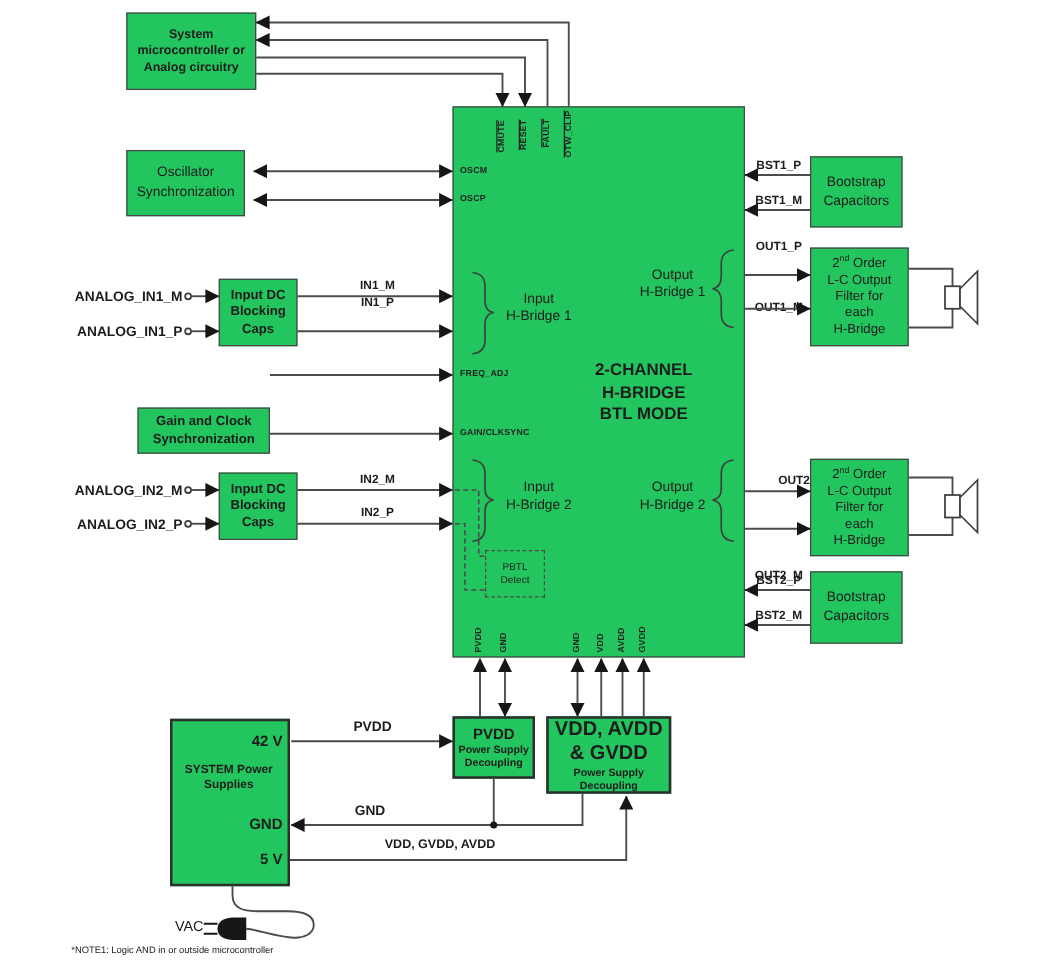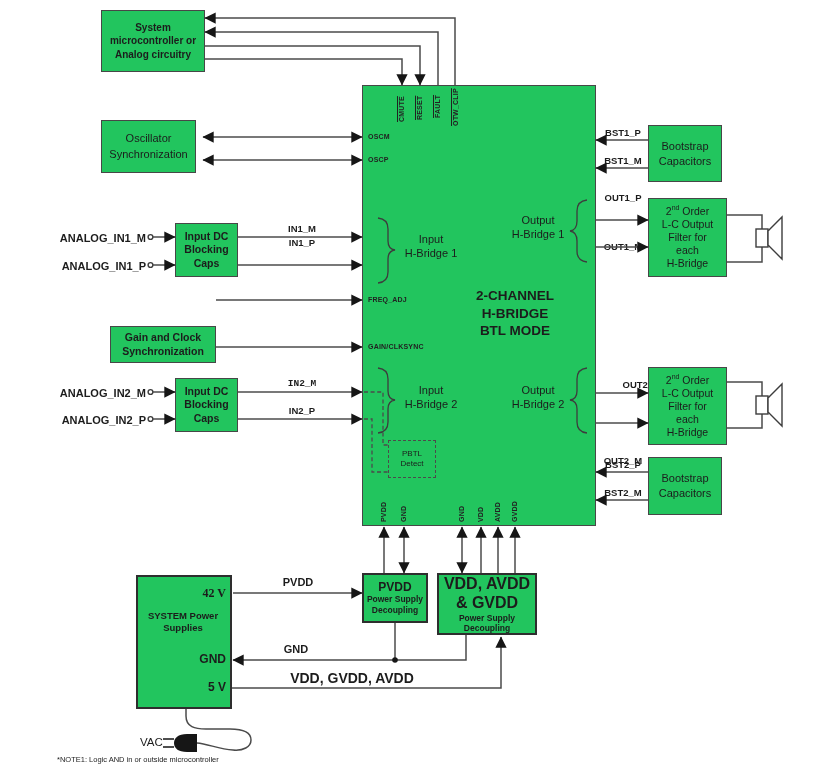--- a/index.html
+++ b/index.html
@@ -97,21 +97,21 @@
   <span class="vpin" style="left:494px;top:522px;">AVDD</span>
   <span class="vpin" style="left:511px;top:522px;">GVDD</span>
 
   <div class="ain" style="left:58px;top:232px;width:88px;">ANALOG_IN1_M</div>
   <div class="ain" style="left:58px;top:260px;width:88px;">ANALOG_IN1_P</div>
   <div class="ain" style="left:58px;top:387px;width:88px;">ANALOG_IN2_M</div>
   <div class="ain" style="left:58px;top:414px;width:88px;">ANALOG_IN2_P</div>
 
   <div class="sig" style="left:272px;top:223px;width:60px;">IN1_M</div>
   <div class="sig" style="left:272px;top:237px;width:60px;">IN1_P</div>
-  <div class="sig" style="left:272px;top:378px;width:60px;font-family:Liberation Mono, monospace;">IN2_M</div>
+  <div class="sig" style="left:272px;top:378px;width:60px;">IN2_M</div>
   <div class="sig" style="left:272px;top:405px;width:60px;">IN2_P</div>
   <div class="sig" style="left:601px;top:192px;width:44px;">OUT1_P</div>
   <div class="sig" style="left:601px;top:241px;width:44px;">OUT1_M</div>
   <div class="sig" style="left:619px;top:379px;width:44px;">OUT2_P</div>
   <div class="sig" style="left:601px;top:409px;width:44px;margin-top:46px;">OUT2_M</div>
   <div class="sig" style="left:601px;top:127px;width:44px;">BST1_P</div>
   <div class="sig" style="left:601px;top:155px;width:44px;">BST1_M</div>
   <div class="sig" style="left:601px;top:459px;width:44px;">BST2_P</div>
   <div class="sig" style="left:601px;top:487px;width:44px;">BST2_M</div>
 
@@ -150,27 +150,27 @@
   <div class="box" style="left:437px;top:573px;width:100px;height:62px;border-width:2px;border-color:#2e2e2e;flex-direction:column;">
     <div class="b700" style="font-size:16px;line-height:1.2;white-space:pre-line;">VDD, AVDD
 &amp; GVDD</div>
     <div class="b700" style="font-size:8.5px;line-height:1.25;">Power Supply
 Decoupling</div>
   </div>
 
   <div class="box" style="left:136px;top:575px;width:96px;height:134px;border-width:2px;border-color:#2e2e2e;"></div>
   <div class="lbl ctr b700" style="left:140px;top:610px;width:86px;font-size:9.5px;">SYSTEM Power
 Supplies</div>
-  <div class="lbl rgt b700" style="left:140px;top:586px;width:86px;font-size:12px;font-family:Liberation Serif, serif;">42 V</div>
+  <div class="lbl rgt b700" style="left:140px;top:586px;width:86px;font-size:12px;">42 V</div>
   <div class="lbl rgt b700" style="left:140px;top:652px;width:86px;font-size:12px;">GND</div>
   <div class="lbl rgt b700" style="left:140px;top:680px;width:86px;font-size:12px;">5 V</div>
 
   <div class="lbl ctr b700" style="left:266px;top:576px;width:64px;font-size:11px;">PVDD</div>
   <div class="lbl ctr b700" style="left:264px;top:643px;width:64px;font-size:11px;">GND</div>
-  <div class="lbl ctr b700" style="left:288px;top:670px;width:128px;font-size:14px;">VDD, GVDD, AVDD</div>
+  <div class="lbl ctr b700" style="left:288px;top:670px;width:128px;font-size:10px;">VDD, GVDD, AVDD</div>
 
   <div class="lbl" style="left:140px;top:735px;font-size:11.5px;">VAC</div>
 
   <div class="lbl" style="left:57px;top:755px;font-size:7.5px;">*NOTE1: Logic AND in or outside microcontroller</div>
 
   <svg class="overlay" width="830" height="774" viewBox="0 0 830 774">
     <defs>
       <marker id="arr" viewBox="0 0 10 10" refX="9.5" refY="5" markerWidth="7.5" markerHeight="7.5" orient="auto-start-reverse">
         <path d="M0,0 L10,5 L0,10 Z" fill="#161616"></path>
       </marker>

